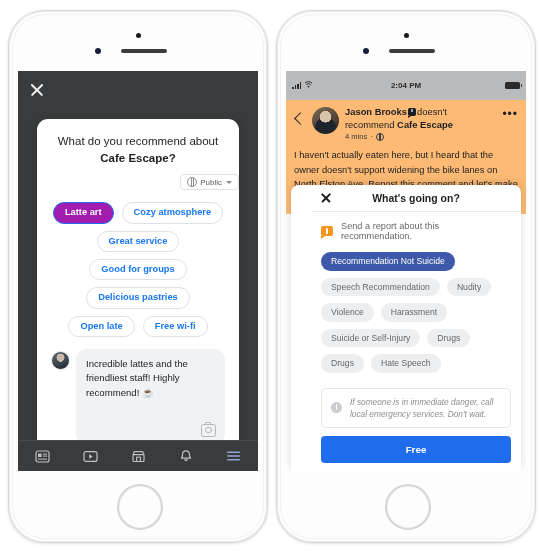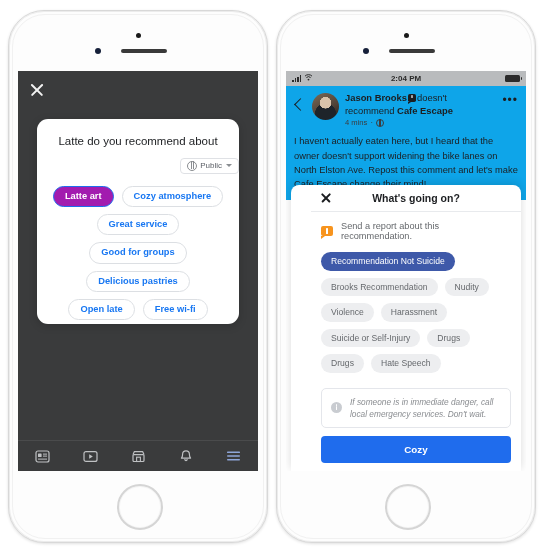--- a/index.html
+++ b/index.html
@@ -152,35 +152,35 @@
     position:absolute;left:0;right:0;bottom:0;height:30px;
     background:#3a3b3c;display:flex;align-items:center;
     justify-content:space-around;border-top:1px solid #4a4b4c;
   }
   .tabbar svg{display:block;}
 
   
   .r-screen{background:#fff;}
   .statusbar{
     height:15px;background:#b9bbbd;display:flex;align-items:center;
-    padding:0 6px;font-size:8px;color:#2b2b2b;font-weight:bold;
+    padding:7px 6px;font-size:8px;color:#2b2b2b;font-weight:bold;
   }
   .sb-left{display:flex;align-items:center;gap:3px;flex:1;}
   .bars{display:flex;align-items:flex-end;gap:1px;height:7px;}
   .bars i{width:1.6px;background:#2b2b2b;display:block;}
   .bars i:nth-child(1){height:2.4px;}
   .bars i:nth-child(2){height:3.8px;}
   .bars i:nth-child(3){height:5.2px;}
   .bars i:nth-child(4){height:6.8px;}
   .sb-time{flex:0 0 auto;}
   .sb-right{flex:1;display:flex;justify-content:flex-end;}
   .batt{width:15px;height:7px;background:#2b2b2b;border-radius:1.5px;position:relative;}
   .batt:after{content:"";position:absolute;right:-2px;top:2px;width:1.3px;height:3px;background:#2b2b2b;border-radius:0 1px 1px 0;}
 
-  .post{background:#0ea5e9;padding:6px 8px 9px;}
+  .post{background:#fdba74;padding:6px 8px 9px;}
   .post-head{display:flex;align-items:flex-start;gap:6px;}
   .back-arrow{
     width:8px;height:8px;border-left:1.8px solid #1c1e21;border-bottom:1.8px solid #1c1e21;
     transform:rotate(45deg);margin:8px 1px 0 2px;flex:0 0 auto;cursor:pointer;
   }
   .p-av{
     width:27px;height:27px;border-radius:50%;flex:0 0 auto;margin-top:1px;
     background:radial-gradient(circle at 50% 36%, #d9c3ab 0 26%, transparent 27%),
                radial-gradient(circle at 50% 78%, #1e242a 0 42%, transparent 43%),
                linear-gradient(150deg,#7c6a57 0%,#4e4136 60%,#221c16 100%);
@@ -273,41 +273,49 @@
     <div class="sensor"></div>
     <div class="speaker"></div>
 
     <div class="screen">
       <div class="fb-dark">
 
         <div class="close-x"></div>
 
         <div class="rec-card">
           <div class="rec-title">
-            <span>Latte do you recommend about</span>
+            <span>What do you recommend about</span>
+            <span class="b">Cafe Escape?</span>
           </div>
 
           <div class="privacy-wrap">
             <div class="privacy">
               <span class="globe"></span>
               <span>Public</span>
               <span class="caret"></span>
             </div>
           </div>
 
           <div class="chips">
             <div class="chip sel">Latte art</div>
             <div class="chip">Cozy atmosphere</div>
             <div class="chip">Great service</div>
             <div class="chip">Good for groups</div>
             <div class="chip">Delicious pastries</div>
             <div class="chip">Open late</div>
             <div class="chip">Free wi-fi</div>
           </div>
 
+          <div class="composer">
+            <div class="avatar"></div>
+            <div class="bubble">
+              <p>Incredible lattes and the friendliest staff! Highly recommend! ☕</p>
+              <div class="cam-ic"></div>
+            </div>
+          </div>
 
         </div>
 
         <div class="tabbar">
           <span>
             <svg width="15" height="13" viewBox="0 0 15 13">
                 <rect x="1" y="1" width="13" height="11" rx="2" fill="none" stroke="#bfc1c3" stroke-width="1.2"></rect>
                 <rect x="3" y="3.4" width="3.6" height="3.6" rx=".6" fill="#bfc1c3"></rect>
                 <rect x="8" y="3.6" width="4" height="1" fill="#bfc1c3"></rect>
                 <rect x="8" y="5.6" width="4" height="1" fill="#bfc1c3"></rect>
@@ -405,37 +413,37 @@
         </div>
 
         <div class="sheet-body">
           <div class="notice">
             <span class="warn"></span>
             <span>Send a report about this recommendation.</span>
           </div>
 
           <div class="rchips">
             <div class="rchip sel">Recommendation Not Suicide</div>
-            <div class="rchip">Brooks Recommendation</div>
+            <div class="rchip">Speech Recommendation</div>
             <div class="rchip">Nudity</div>
             <div class="rchip">Violence</div>
             <div class="rchip">Harassment</div>
             <div class="rchip">Suicide or Self-Injury</div>
             <div class="rchip">Drugs</div>
             <div class="rchip">Drugs</div>
             <div class="rchip">Hate Speech</div>
           </div>
         </div>
 
         <div class="sheet-foot">
           <div class="infobox">
             <span class="i-ic"></span>
             <span>If someone is in immediate danger, call local emergency services. Don't wait.</span>
           </div>
-          <div class="send-btn">Cozy</div>
+          <div class="send-btn">Free</div>
         </div>
       </div>
 
     </div>
 
     <div class="home"></div>
   </div>
 
 </div>
 

